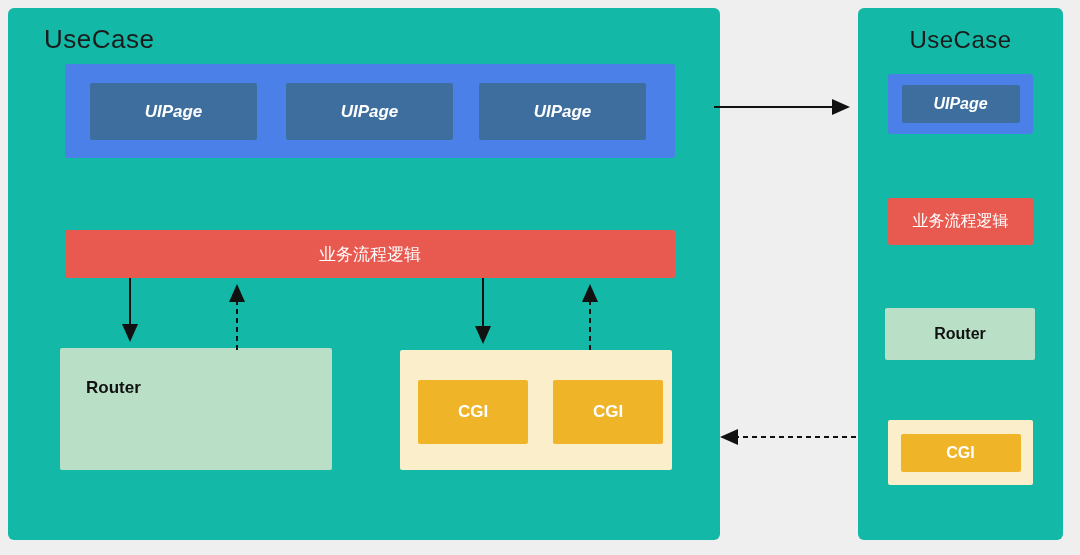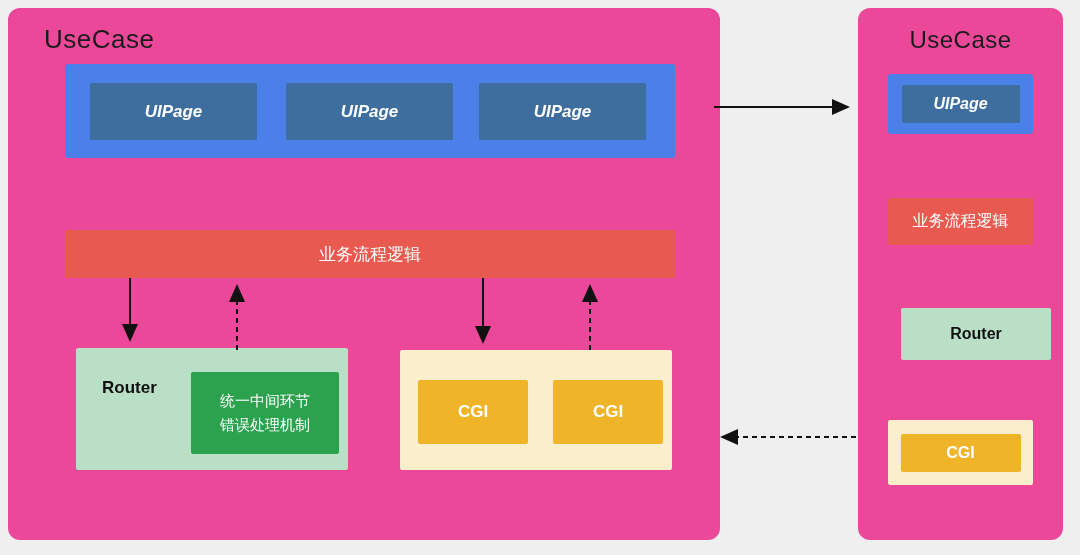--- a/index.html
+++ b/index.html
@@ -1,40 +1,40 @@
 <!DOCTYPE html>
 <html><head>
 <meta charset="utf-8">
 <style>
   html,body{margin:0;padding:0;}
   .canvas{
     position:relative;width:1080px;height:555px;background:#efefef;
     font-family:"Liberation Sans","DejaVu Sans",sans-serif;overflow:hidden;
   }
-  .panel{position:absolute;background:#ec4899;border-radius:12px;}
+  .panel{position:absolute;background:#14b8a6;border-radius:6px;}
   .panel.left{left:8px;top:8px;width:712px;height:532px;}
   .panel.right{left:858px;top:8px;width:205px;height:532px;}
   .panel-title{position:absolute;color:#1b1b1b;font-size:26px;font-weight:500;letter-spacing:.5px;}
   .left .panel-title{left:36px;top:16px;}
   .right .panel-title{left:0;top:18px;width:100%;text-align:center;font-size:24px;}
   .blue-bar{position:absolute;background:#4b80e8;border-radius:3px;}
   .left .blue-bar{left:57px;top:56px;width:610px;height:94px;}
   .uipage-box{
     position:absolute;background:#3d6e9e;border-radius:2px;
     display:flex;align-items:center;justify-content:center;
     color:#fff;font-weight:bold;font-size:17px;font-style:italic;
   }
   .left .uipage-box{top:19px;width:167px;height:57px;}
   .red-bar{
     position:absolute;background:#e85a50;border-radius:2px;
     display:flex;align-items:center;justify-content:center;
     color:#fff;font-size:17px;
   }
   .left .red-bar{left:57px;top:222px;width:610px;height:48px;}
-  .green-box{position:absolute;background:#b9dfc7;border-radius:2px;margin-left:16px;}
+  .green-box{position:absolute;background:#b9dfc7;border-radius:2px;}
   .left .green-box{left:52px;top:340px;width:272px;height:122px;}
   .router-label{position:absolute;left:26px;top:30px;color:#111;font-weight:bold;font-size:17px;}
   .error-box{
     position:absolute;left:115px;top:24px;width:148px;height:82px;background:#2ca24f;border-radius:2px;
     display:flex;flex-direction:column;align-items:center;justify-content:center;
     color:#fff;font-size:15px;line-height:1.6;
   }
   .cream-box{position:absolute;background:#faeecb;border-radius:2px;}
   .left .cream-box{left:392px;top:342px;width:272px;height:120px;}
   .cgi-box{
@@ -63,24 +63,20 @@
     <div class="blue-bar">
       <div class="uipage-box" style="left:25px">UIPage</div>
       <div class="uipage-box" style="left:221px">UIPage</div>
       <div class="uipage-box" style="left:414px">UIPage</div>
     </div>
 
     <div class="red-bar">业务流程逻辑</div>
 
     <div class="green-box">
       <div class="router-label">Router</div>
-      <div class="error-box">
-        <span>统一中间环节</span>
-        <span>错误处理机制</span>
-      </div>
     </div>
 
     <div class="cream-box">
       <div class="cgi-box" style="left:18px">CGI</div>
       <div class="cgi-box" style="left:153px">CGI</div>
     </div>
   </div>
 
   <div class="panel right">
     <div class="panel-title">UseCase</div>

